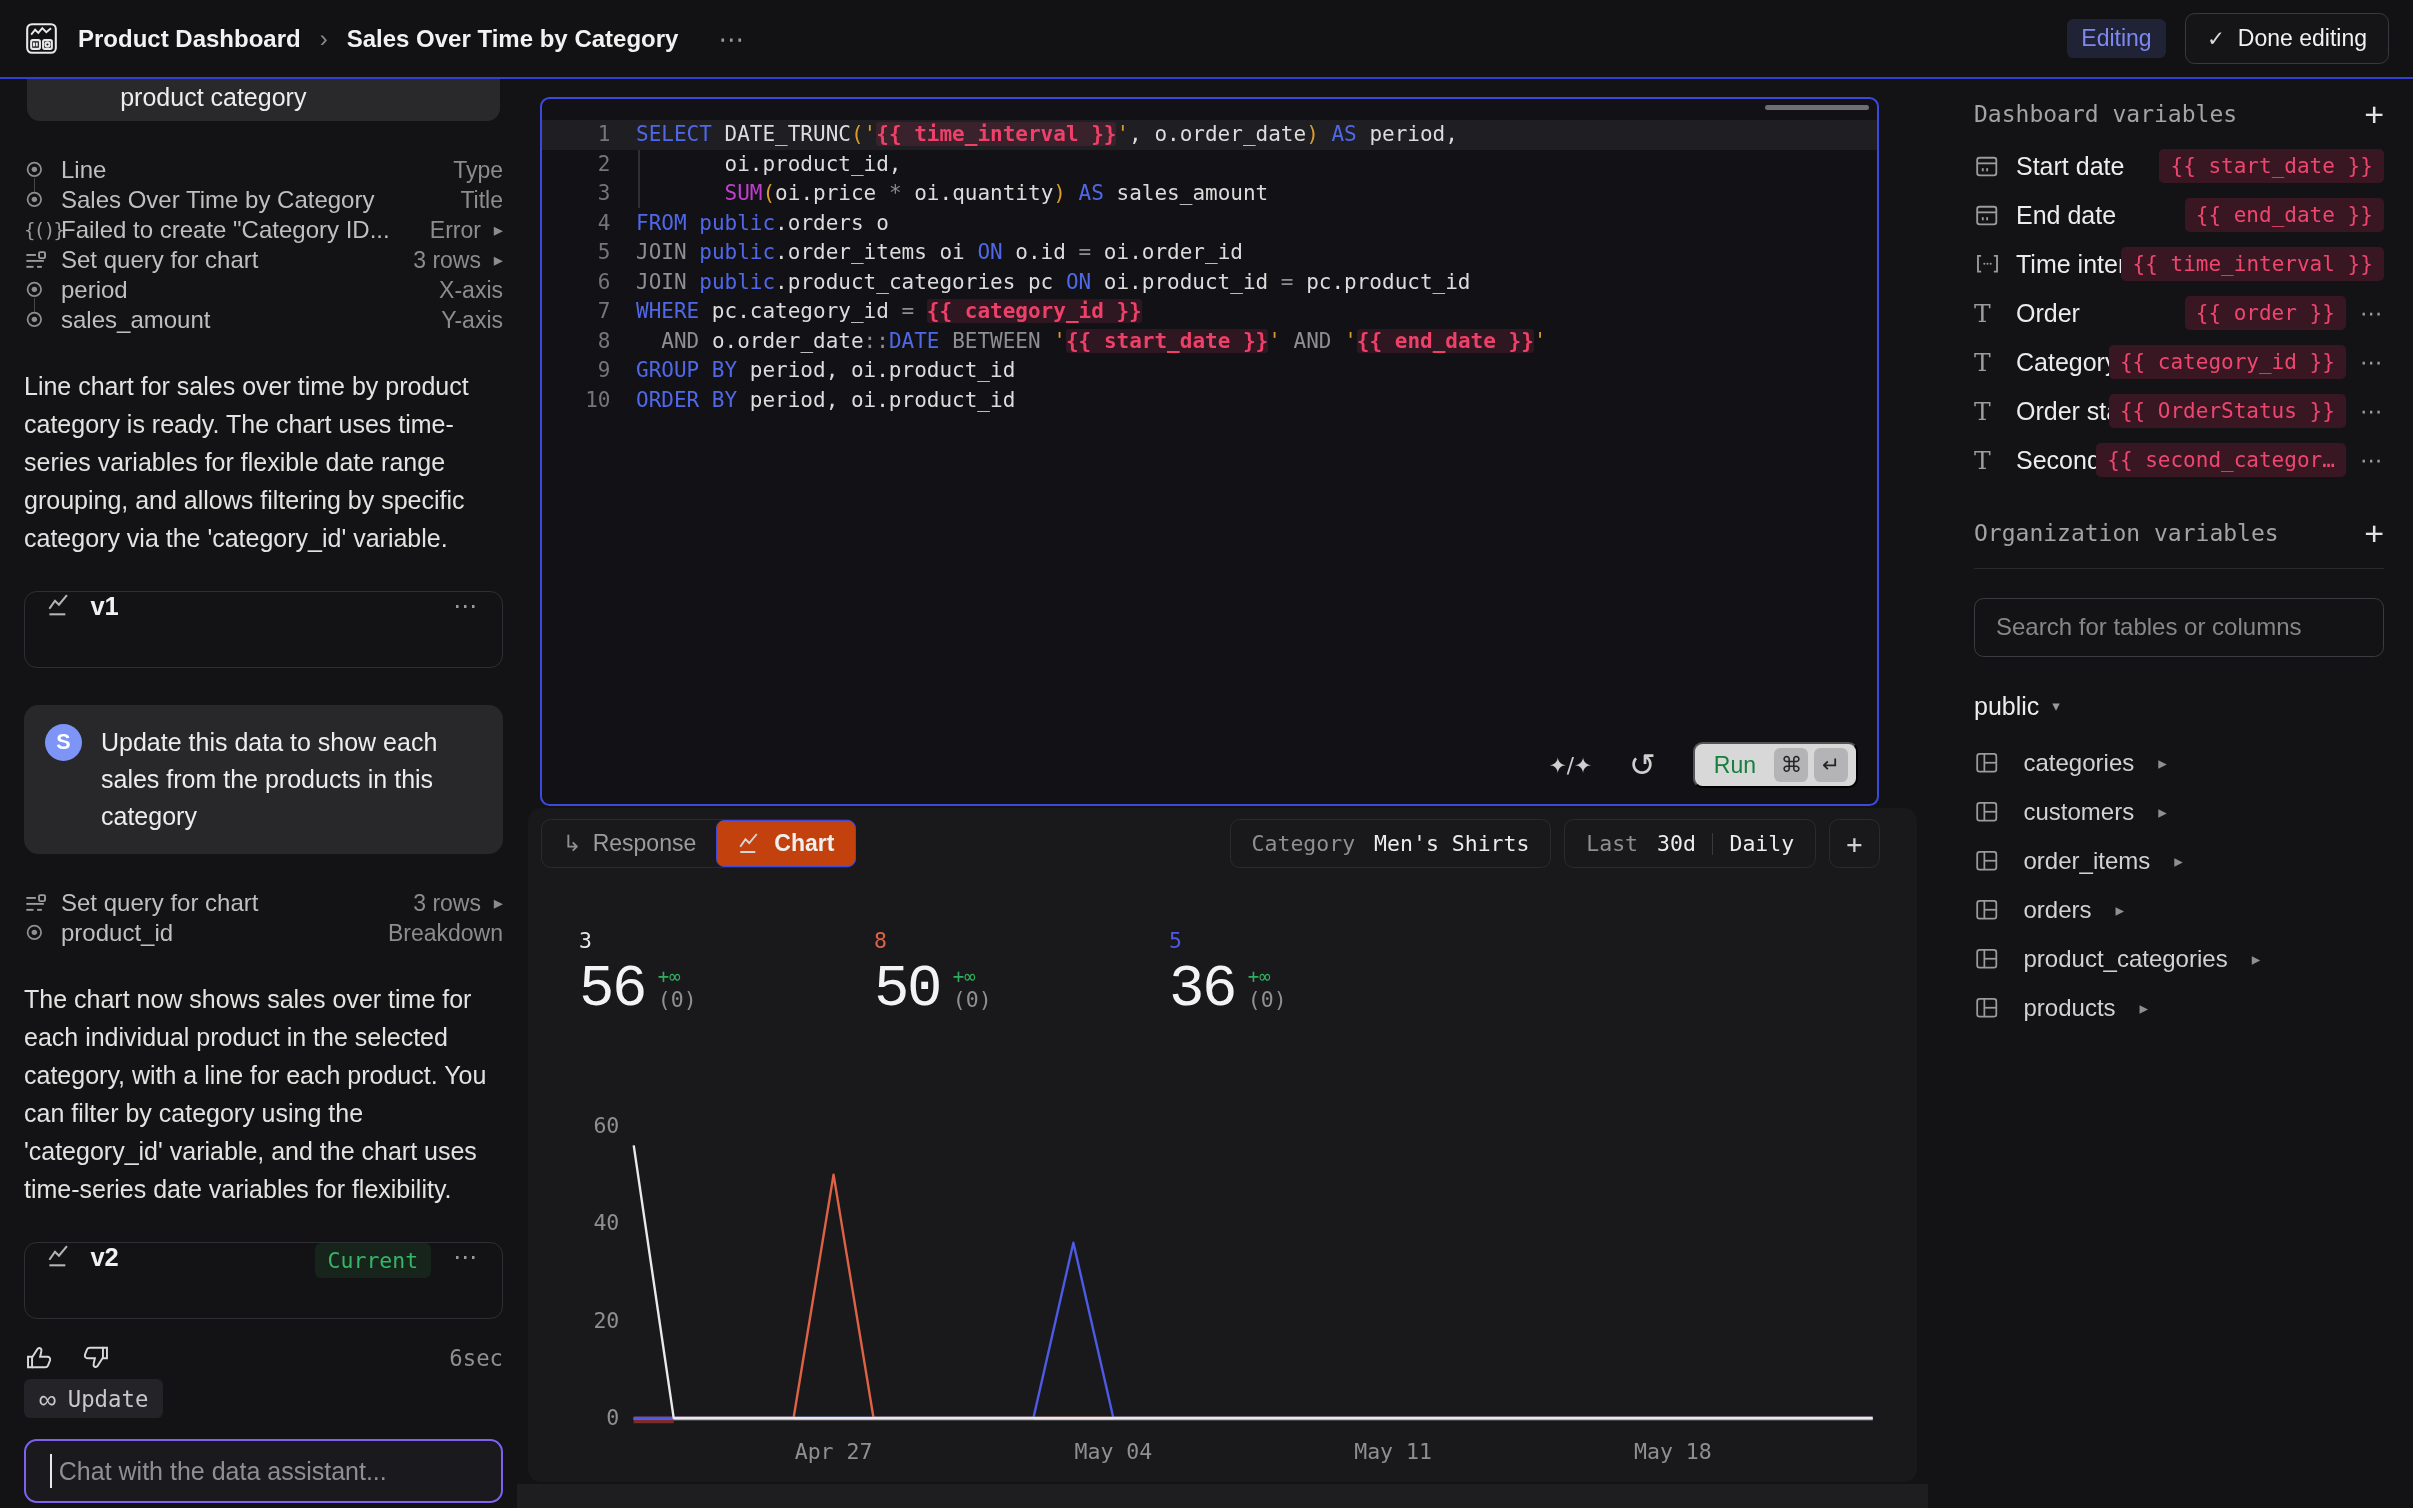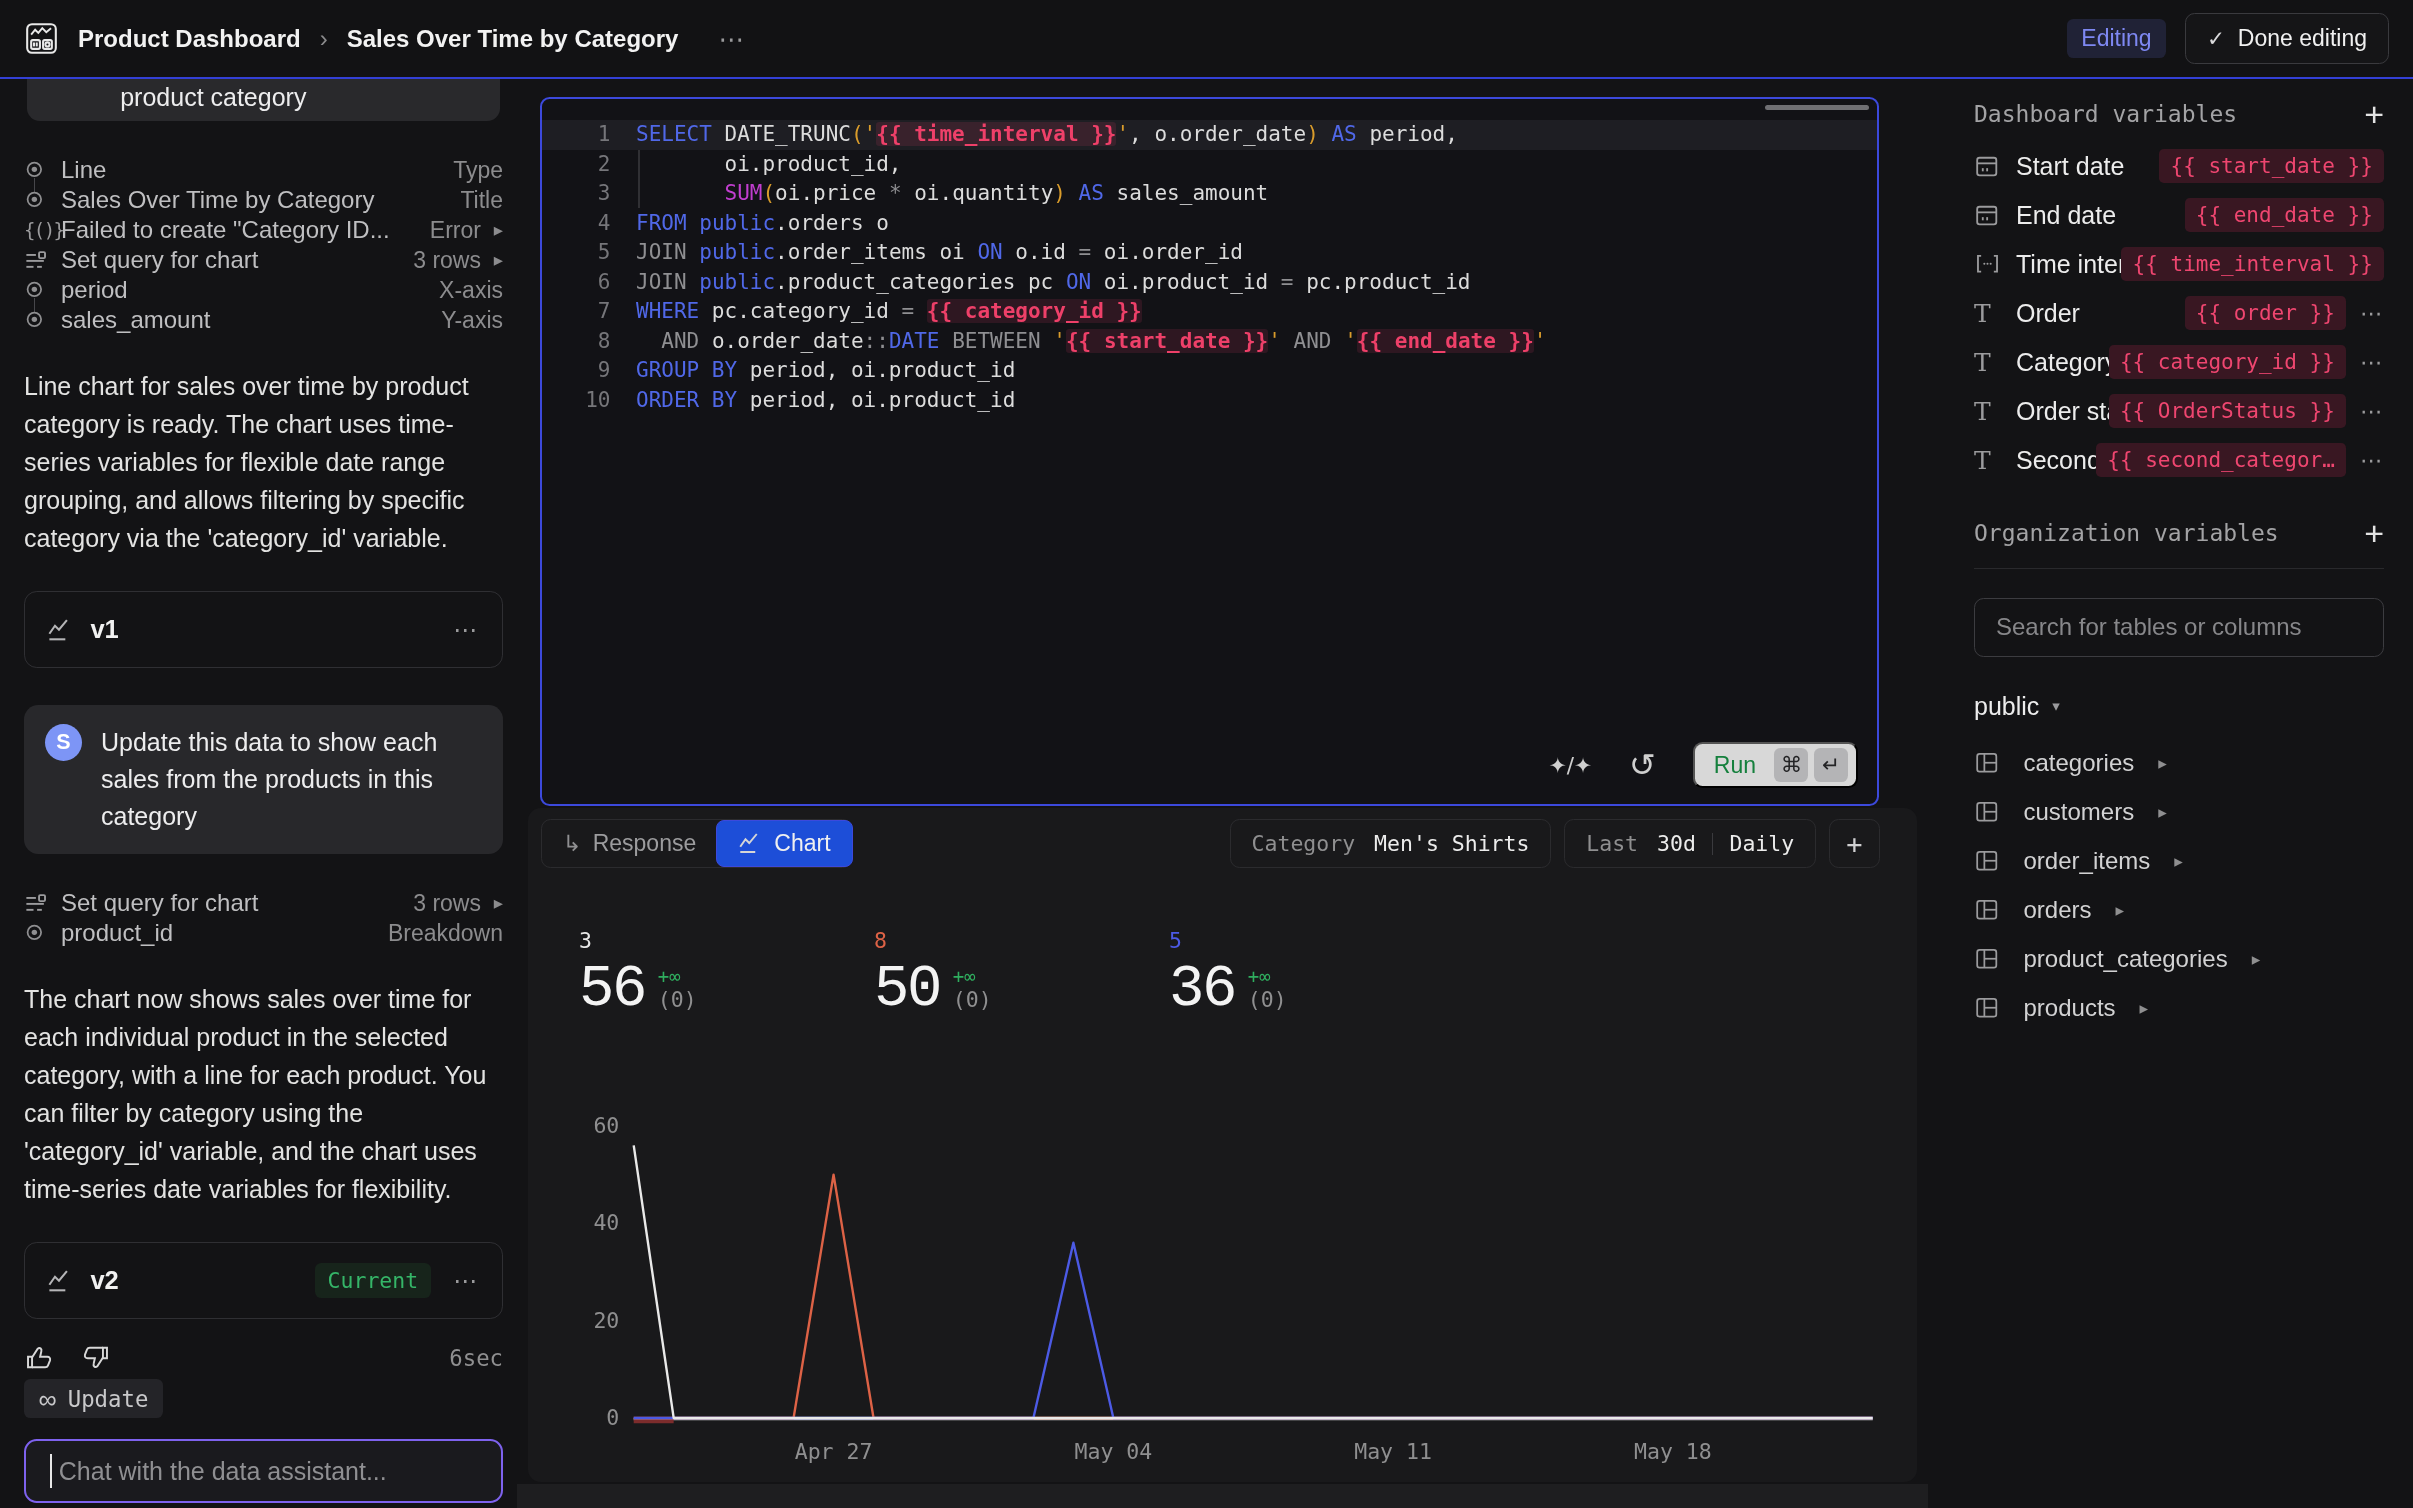--- a/index.html
+++ b/index.html
@@ -27,21 +27,21 @@
   .steps { margin-top:34px; }
   .step { position:relative; display:flex; align-items:center; height:30px; font-size:24px; }
   .step-ic { width:37px; flex:none; display:flex; align-items:center; }
   .step-label { flex:1; color:#bfbfc1; overflow:hidden; text-overflow:ellipsis; white-space:nowrap; }
   .step-meta { color:#8c8c8e; font-size:23px; flex:none; }
   .step-chev { color:#8c8c8e; font-size:18.4px; margin-left:12.8px; flex:none; }
   .step.connect::after { content:''; position:absolute; left:9.6px; top:23px; width:1.6px; height:15px; background:#47474b; }
   .braceglyph { font-family:"DejaVu Sans Mono",monospace; font-size:19px; color:#9b9b9d; letter-spacing:-1.6px; }
   .para { margin-top:32px; font-size:25px; line-height:38px; color:#e3e3e2; }
   .vcard { margin-top:34px; min-height:77px; border:1.6px solid #2f2f33; border-radius:12.8px;
-    display:flex; align-items:center; padding:0 22.3px; flex:none; }
+    display:flex; align-items:flex-start; padding:0 22.3px; flex:none; }
   .vlabel { font-size:25.5px; font-weight:600; color:#f1f1f1; margin-left:17.6px; flex:1; }
   .vmenu { color:#9a9a9c; font-size:24px; letter-spacing:2.4px; }
   .curbadge { font-family:"DejaVu Sans Mono",monospace; font-size:21.5px; color:#35b568; background:#17241b;
     border-radius:6.4px; padding:4.8px 12.8px; margin-right:22.3px; }
   .userbubble { margin-top:37px; background:#28282b; border-radius:14.4px; padding:19px 21px; display:flex; gap:19px; }
   .avatar { width:37px; height:37px; border-radius:50%; background:#7d95f6; color:#fff; display:flex;
     align-items:center; justify-content:center; font-size:21.5px; font-weight:700; flex:none; }
   .ubtext { font-size:25px; line-height:37px; color:#ededee; }
   .feedback { margin-top:24px; display:flex; align-items:center; gap:29px; }
   .thumb { width:29px; height:29px; color:#d8d8d8; }
@@ -77,21 +77,21 @@
   .run-label { font-size:23px; color:#15803d; margin-right:12.8px; font-weight:500; }
   .key { width:34px; height:34px; background:#b4b4b6; border-radius:6.4px; display:flex; align-items:center;
     justify-content:center; font-size:21.5px; color:#242426; margin-left:5.6px; }
 
   
   #results { position:absolute; left:528px; top:808px; width:1389px; height:674px; background:#19191b; border-radius:12.8px; }
   .tabrow { position:absolute; left:12.8px; top:11.2px; display:flex; align-items:center; }
   .seg { display:flex; align-items:center; border:1.6px solid #2b2b2e; border-radius:9.6px; height:49px; }
   .tab { display:flex; gap:11.2px; align-items:center; padding:0 21px; font-size:23px; color:#9c9c9e; height:100%; }
   .tab .ticn { font-size:22.3px; color:#8f8f91; }
-  .tab.active { border:1.6px solid #3c49dc; border-radius:8px; margin:-1.6px; background:#1d4ed8; color:#f0f0f0; }
+  .tab.active { border:1.6px solid #3c49dc; border-radius:8px; margin:-1.6px; background:#c2410c; color:#f0f0f0;font-weight:bold; }
   .chart-ic { width:25.5px; height:25.5px; color:#d6d6d6; }
   .filters { position:absolute; right:37px; top:11.2px; display:flex; gap:12.8px; align-items:center;
     font-family:"DejaVu Sans Mono",monospace; font-size:21.5px; }
   .fchip { display:flex; align-items:center; height:49px; border:1.6px solid #2b2b2e; border-radius:9.6px; padding:0 21px; }
   .flabel { color:#8f8f90; margin-right:19px; } .fval { color:#ececec; }
   .fdiv { width:1.6px; height:22.3px; background:#3a3a3e; margin:0 16px; }
   .fadd { width:51px; height:49px; border:1.6px solid #2b2b2e; border-radius:9.6px; display:flex;
     align-items:center; justify-content:center; color:#d0d0d2; font-size:27px; }
   .stats { position:absolute; left:51px; top:120px; display:flex; }
   .stat { width:295px; }

